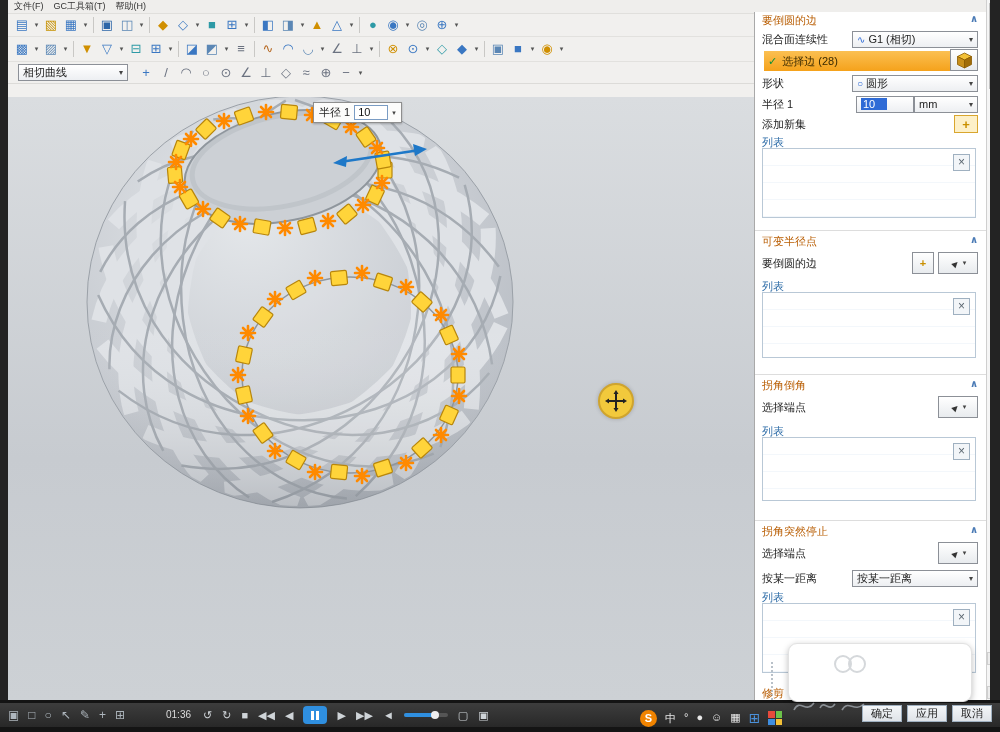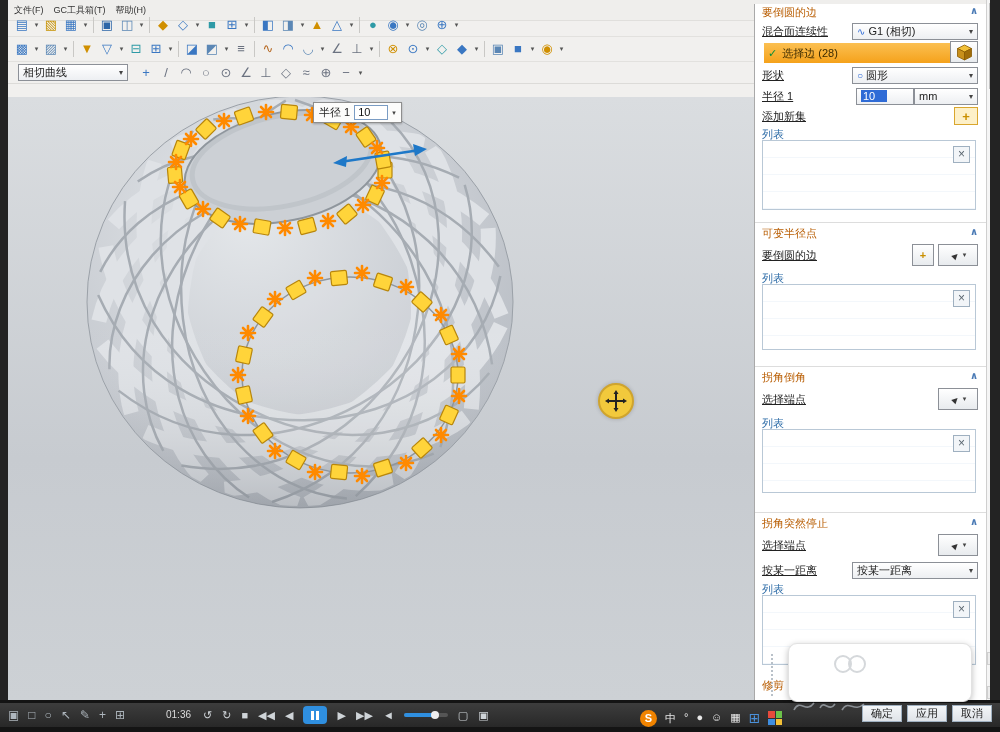--- a/index.html
+++ b/index.html
@@ -2,21 +2,21 @@
 <html><head>
 <meta charset="utf-8">
 <style>
   * { box-sizing: border-box; margin: 0; padding: 0; }
   html,body { width:1000px; height:732px; background:#111; font-family:"Liberation Sans","DejaVu Sans",sans-serif; }
   .stage { position:relative; width:1000px; height:732px; background:#191919; overflow:hidden; }
 
   
   .app { position:absolute; left:8px; top:0; width:990px; height:700px; background:#f1f0ee; }
 
-  .menubar { position:absolute; left:0; top:0; width:100%; height:21px; background:#efeeec; display:flex; align-items:center; gap:10px; padding-left:6px; border-bottom:1px solid #e0dfdc;text-align:right; }
+  .menubar { position:absolute; left:0; top:0; width:100%; height:14px; background:#efeeec; display:flex; align-items:center; gap:10px; padding-left:6px; border-bottom:1px solid #e0dfdc;text-align:right; }
   .menu-item { font-size:9px; color:#333; white-space:nowrap; }
 
   .tbar { position:absolute; left:0; width:100%; display:flex; align-items:center; padding-left:4px; }
   .row1 { top:13px; height:24px; border-bottom:1px solid #e2e1de; }
   .row2 { top:37px; height:25px; border-bottom:1px solid #e2e1de; }
   .row3 { top:62px; height:22px; border-bottom:1px solid #dcdbd8; }
   .tbtn { width:20px; text-align:center; font-size:13px; line-height:20px; cursor:default; }
   .tbtn.dd { width:9px; font-size:7px; color:#555; }
   .tbtn.sep { width:1px; height:16px; background:#c9c8c5; margin:0 3px; }
   .combo { display:flex; align-items:center; height:17px; border:1px solid #8c9097; background:linear-gradient(#ffffff,#edeff2); padding:0 4px; font-size:11px; color:#222; }
@@ -33,25 +33,25 @@
   svg .bladeD { stroke:#a6acb3; stroke-width:2.5; fill:none; }
 
   .radius-float { position:absolute; left:305px; top:5px; height:21px; display:flex; align-items:center; gap:4px; background:#fcfcfb; border:1px solid #8e8e8e; box-shadow:0 1px 2px rgba(0,0,0,.25); padding:0 5px; }
   .radius-float .lbl { font-size:11px; color:#222; white-space:nowrap; }
   .radius-float .fld { width:34px; height:15px; background:#fff; border:1px solid #7a9cc4; font-size:11px; color:#111; padding-left:3px; line-height:13px; }
   .radius-float .da { font-size:7px; color:#444; }
 
   .move-cursor { position:absolute; left:590px; top:286px; width:36px; height:36px; border-radius:50%; background:#f2c93c; border:2px solid #cfa42e; box-shadow:0 0 4px rgba(0,0,0,.2); display:flex; align-items:center; justify-content:center; }
 
   
-  .panel { position:absolute; left:746px; top:4px; width:232px; height:700px; background:#fff; border-left:1px solid #a9a9a9; font-size:11px; }
+  .panel { position:absolute; left:746px; top:12px; width:232px; height:700px; background:#fff; border-left:1px solid #a9a9a9; font-size:11px; }
   .ph { position:absolute; left:7px; font-size:11px; color:#b85c00; white-space:nowrap; }
   .chev { position:absolute; right:8px; color:#4a7ab5; font-size:10px; font-weight:bold; }
   .prow { position:absolute; left:7px; right:8px; height:20px; display:flex; align-items:center; }
-  .plabel { flex:1; color:#222; white-space:nowrap;text-decoration:underline; }
+  .plabel { flex:1; color:#222; white-space:nowrap; }
   .pctl { width:126px; }
   .cicon { font-size:10px; color:#2f6bd6; margin-right:3px; }
   .sel-edge { position:absolute; left:2px; top:0; width:190px; height:20px; background:linear-gradient(#fbc052,#f5a21b); display:flex; align-items:center; padding-left:4px; }
   .sel-edge .chk { color:#0a8f38; font-weight:bold; margin-right:5px; }
   .sel-edge .txt { color:#3a2a00; }
   .sbtn { height:22px; border:1px solid #8c9097; background:linear-gradient(#ffffff,#e8ebee); display:flex; align-items:center; justify-content:center; }
   .cube-btn { position:absolute; right:0; top:-2px; width:28px; }
   .addbtn { width:24px; height:18px; background:#fdf0c8; border:1px solid #d9a62e; color:#c98f00; font-weight:bold; font-size:13px; }
   .tool-pair { margin-left:auto; display:flex; gap:4px; }
   .b-small { width:22px; }

